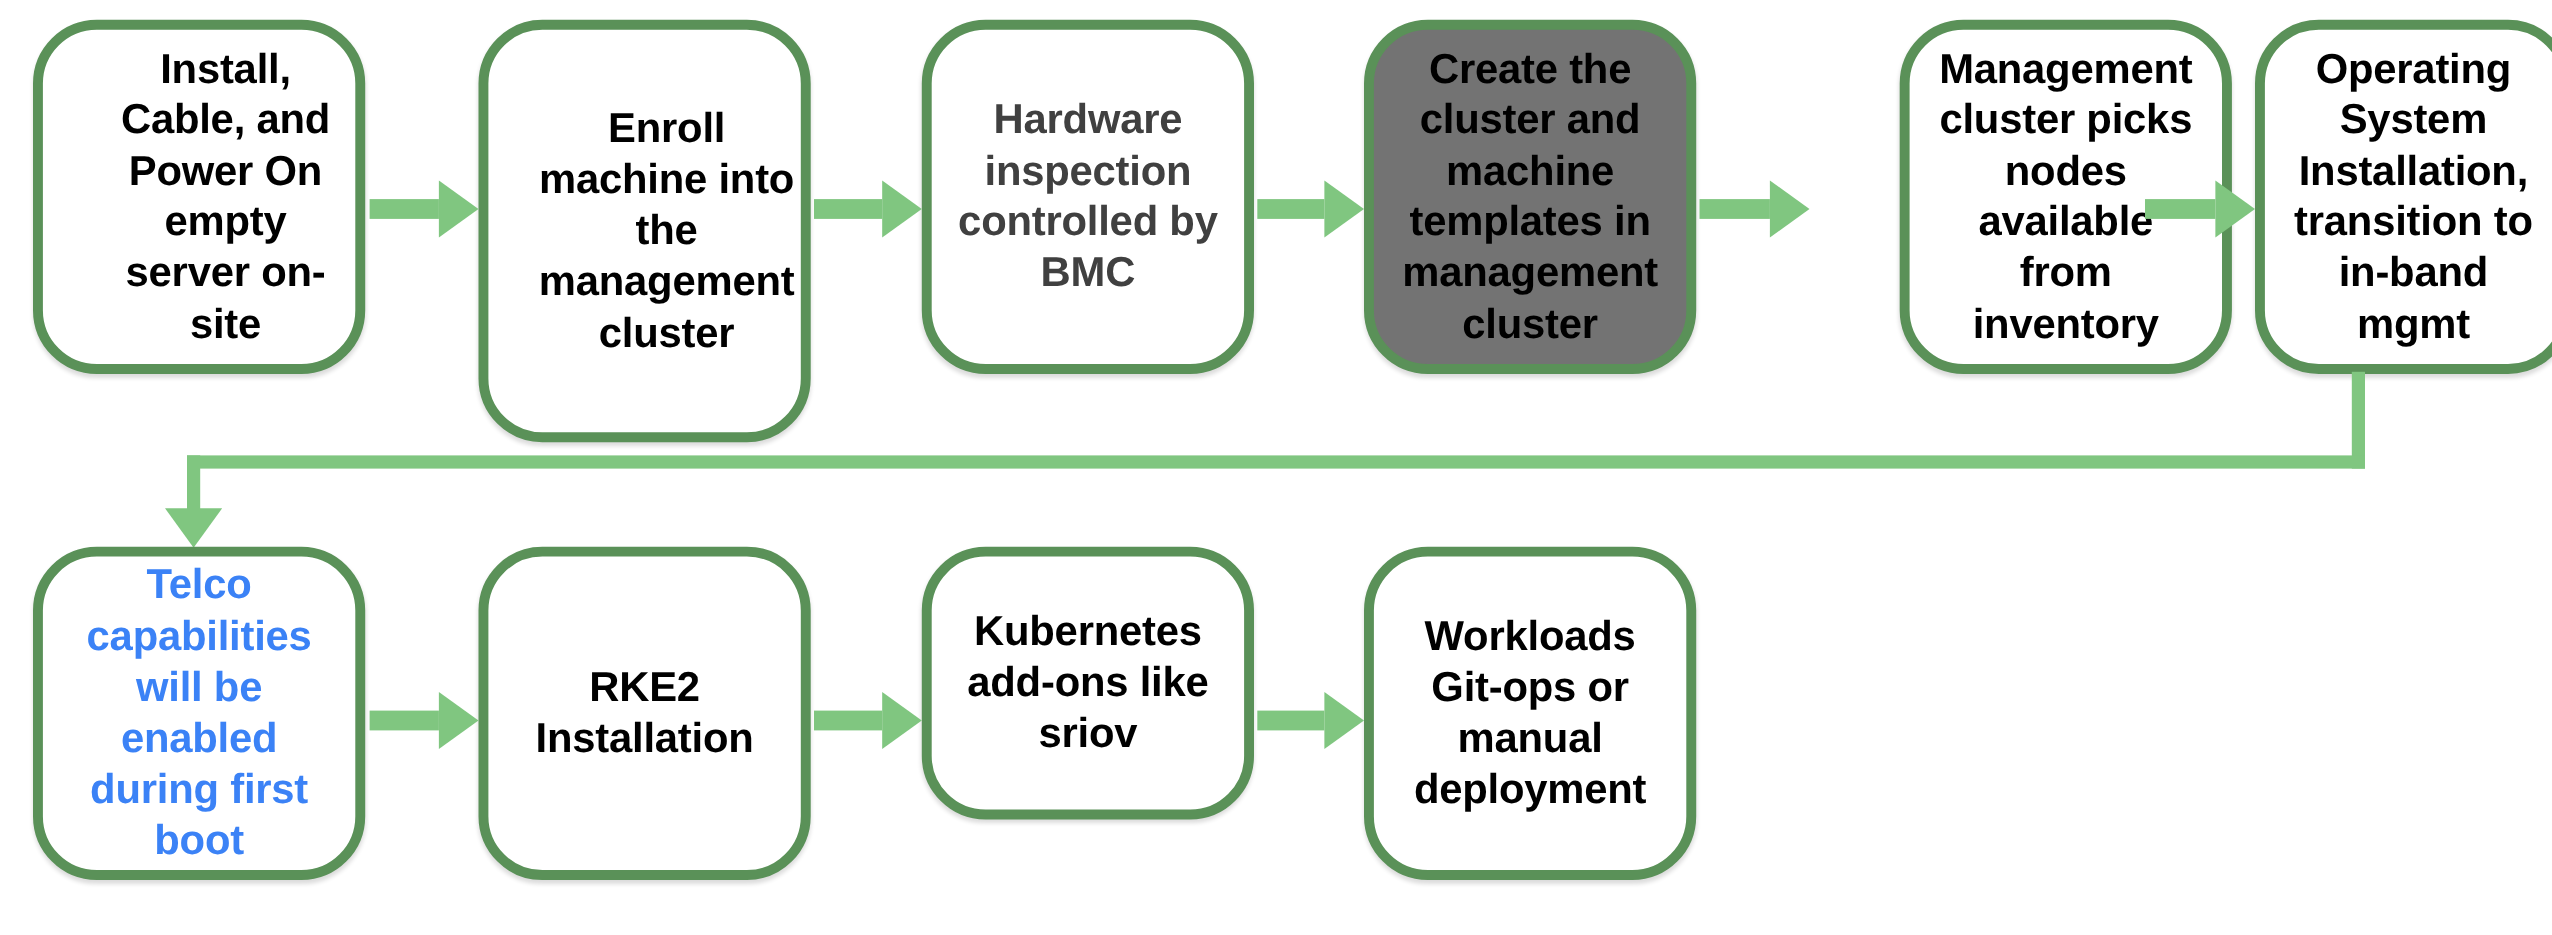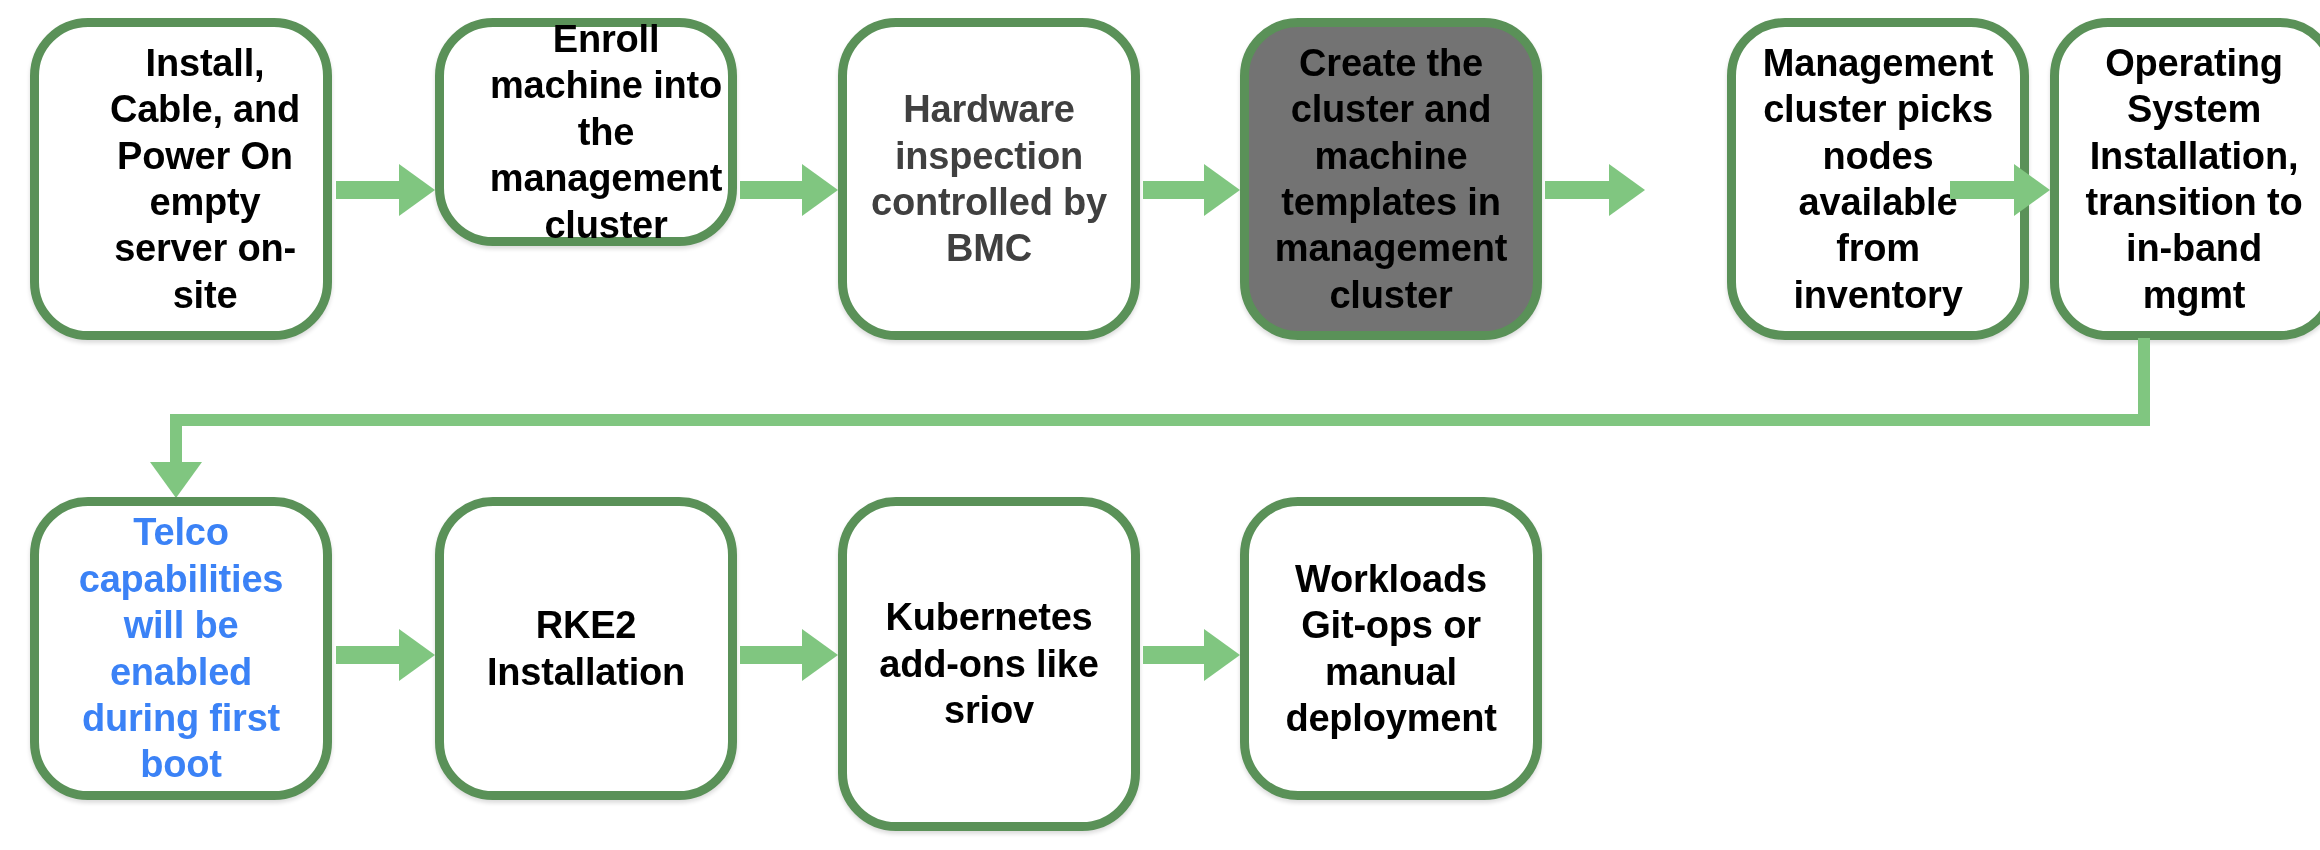--- a/index.html
+++ b/index.html
@@ -75,21 +75,21 @@
 </style>
 </head>
 <body>
 
 <div id="canvas" style="background: rgb(255, 255, 255);">
 
   <div class="node" style="left: 30px; top: 18px; width: 302px; height: 322px; border-color: rgb(90, 145, 88); background: rgb(255, 255, 255); padding-left: 48px;">
     <span class="node-label" style="color: rgb(0, 0, 0);">Install, Cable, and Power On empty server on-site</span>
   </div>
 
-  <div class="node" style="left: 435px; top: 18px; width: 302px; height: 228px; border-color: rgb(90, 145, 88); background: rgb(255, 255, 255); padding-left: 40px;">
+  <div class="node" style="left: 435px; top: 18px; width: 302px; height: 384px; border-color: rgb(90, 145, 88); background: rgb(255, 255, 255); padding-left: 40px;">
     <span class="node-label" style="color: rgb(0, 0, 0);">Enroll machine into the management cluster</span>
   </div>
 
   <div class="node" style="left: 838px; top: 18px; width: 302px; height: 322px; border-color: rgb(90, 145, 88); background: rgb(255, 255, 255);">
     <span class="node-label" style="color: #404040;">Hardware inspection controlled by BMC</span>
   </div>
 
   <div class="node" style="left: 1240px; top: 18px; width: 302px; height: 322px; border-color: rgb(90, 145, 88); background: #737373;">
     <span class="node-label" style="color: rgb(0, 0, 0);">Create the cluster and machine templates in management cluster</span>
   </div>
@@ -135,21 +135,21 @@
   <div class="conn-head-down" style="left: 150px; top: 462px; border-top-color: rgb(128, 198, 128);"></div>
 
   <div class="node" style="left: 30px; top: 497px; width: 302px; height: 303px; border-color: rgb(90, 145, 88); background: rgb(255, 255, 255);">
     <span class="node-label" style="color: #3b82f6;">Telco capabilities will be enabled during first boot</span>
   </div>
 
   <div class="node" style="left: 435px; top: 497px; width: 302px; height: 303px; border-color: rgb(90, 145, 88); background: rgb(255, 255, 255);">
     <span class="node-label" style="color: rgb(0, 0, 0);">RKE2 Installation</span>
   </div>
 
-  <div class="node" style="left: 838px; top: 497px; width: 302px; height: 334px; border-color: rgb(90, 145, 88); background: rgb(255, 255, 255);">
+  <div class="node" style="left: 838px; top: 497px; width: 302px; height: 248px; border-color: rgb(90, 145, 88); background: rgb(255, 255, 255);">
     <span class="node-label" style="color: rgb(0, 0, 0);">Kubernetes add-ons like sriov</span>
   </div>
 
   <div class="node" style="left: 1240px; top: 497px; width: 302px; height: 303px; border-color: rgb(90, 145, 88); background: rgb(255, 255, 255);">
     <span class="node-label" style="color: rgb(0, 0, 0);">Workloads Git-ops or manual deployment</span>
   </div>
 
   <div class="arrow-h" style="left:336px; top:655px; width:99px;">
     <div class="shaft" style="width: 63px; background: rgb(128, 198, 128);"></div>
     <div class="head" style="left: 63px; border-left-color: rgb(128, 198, 128);"></div>

